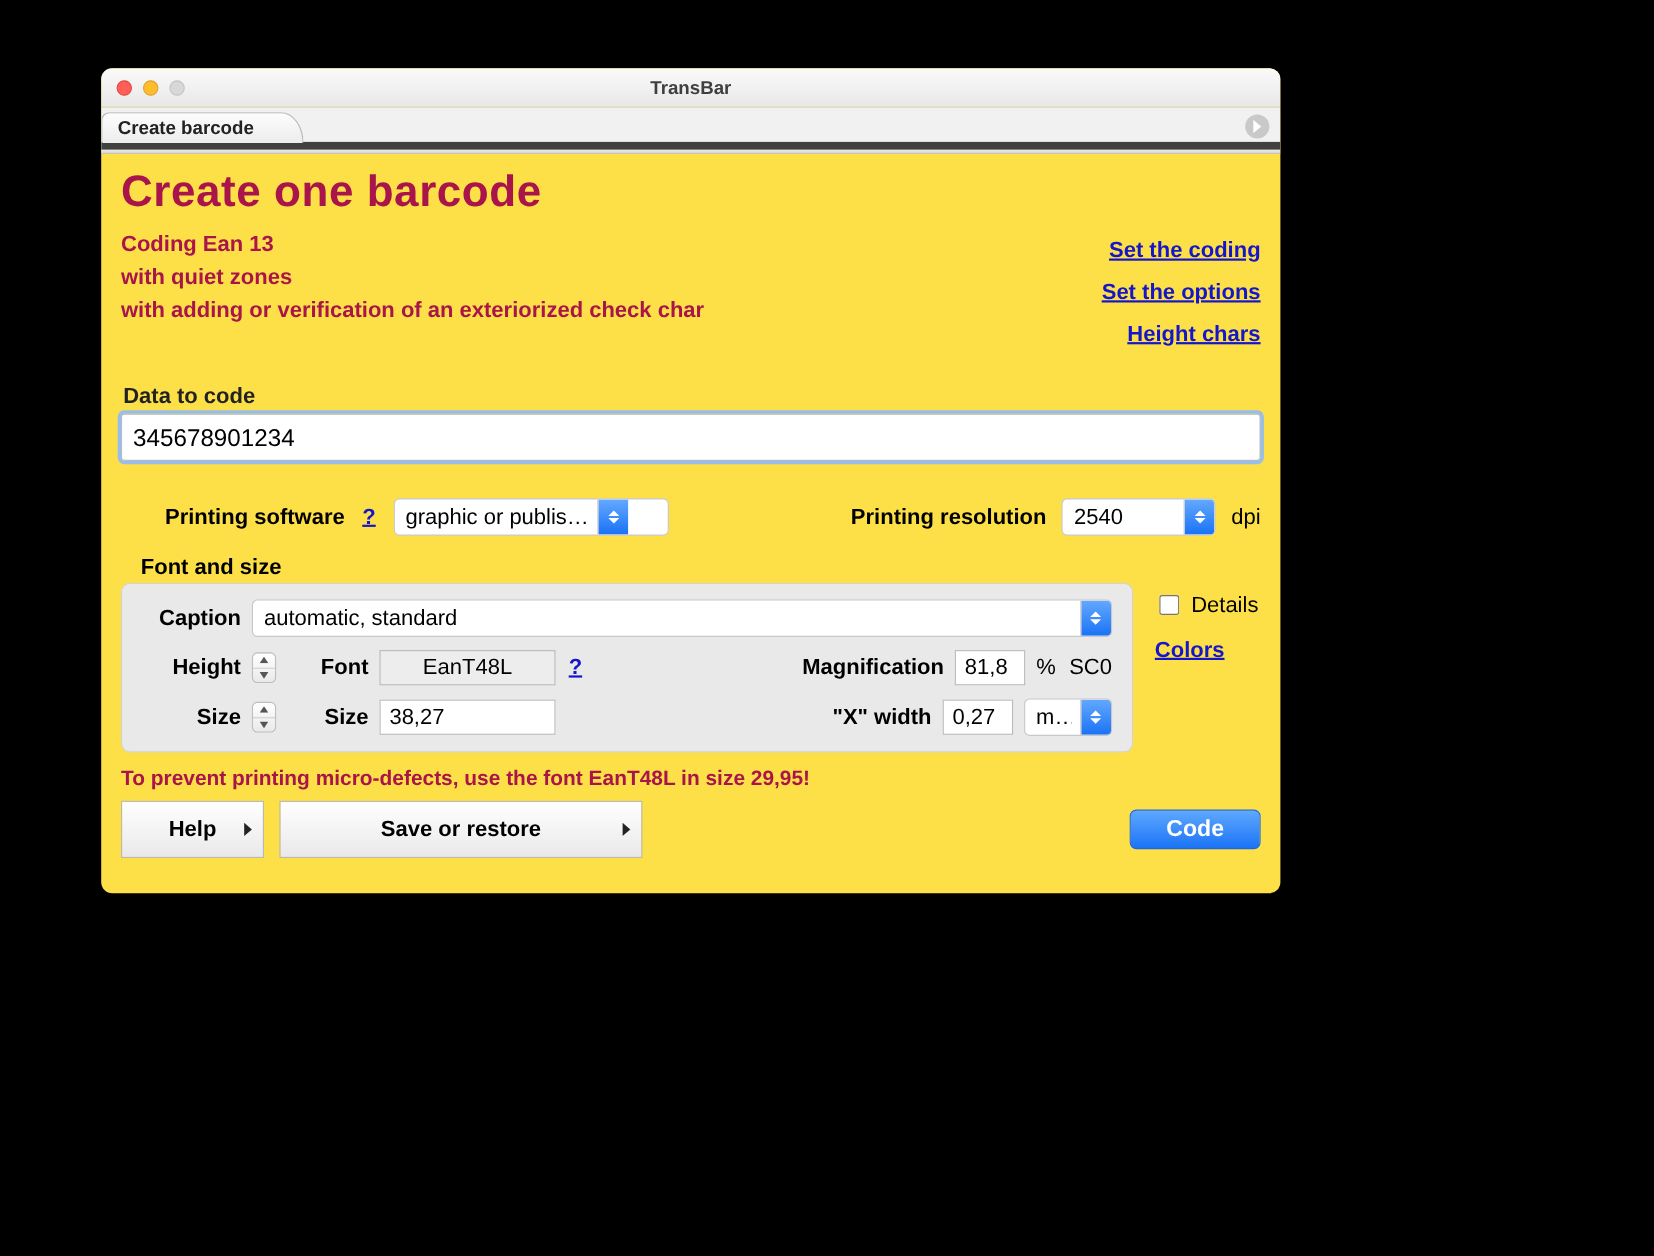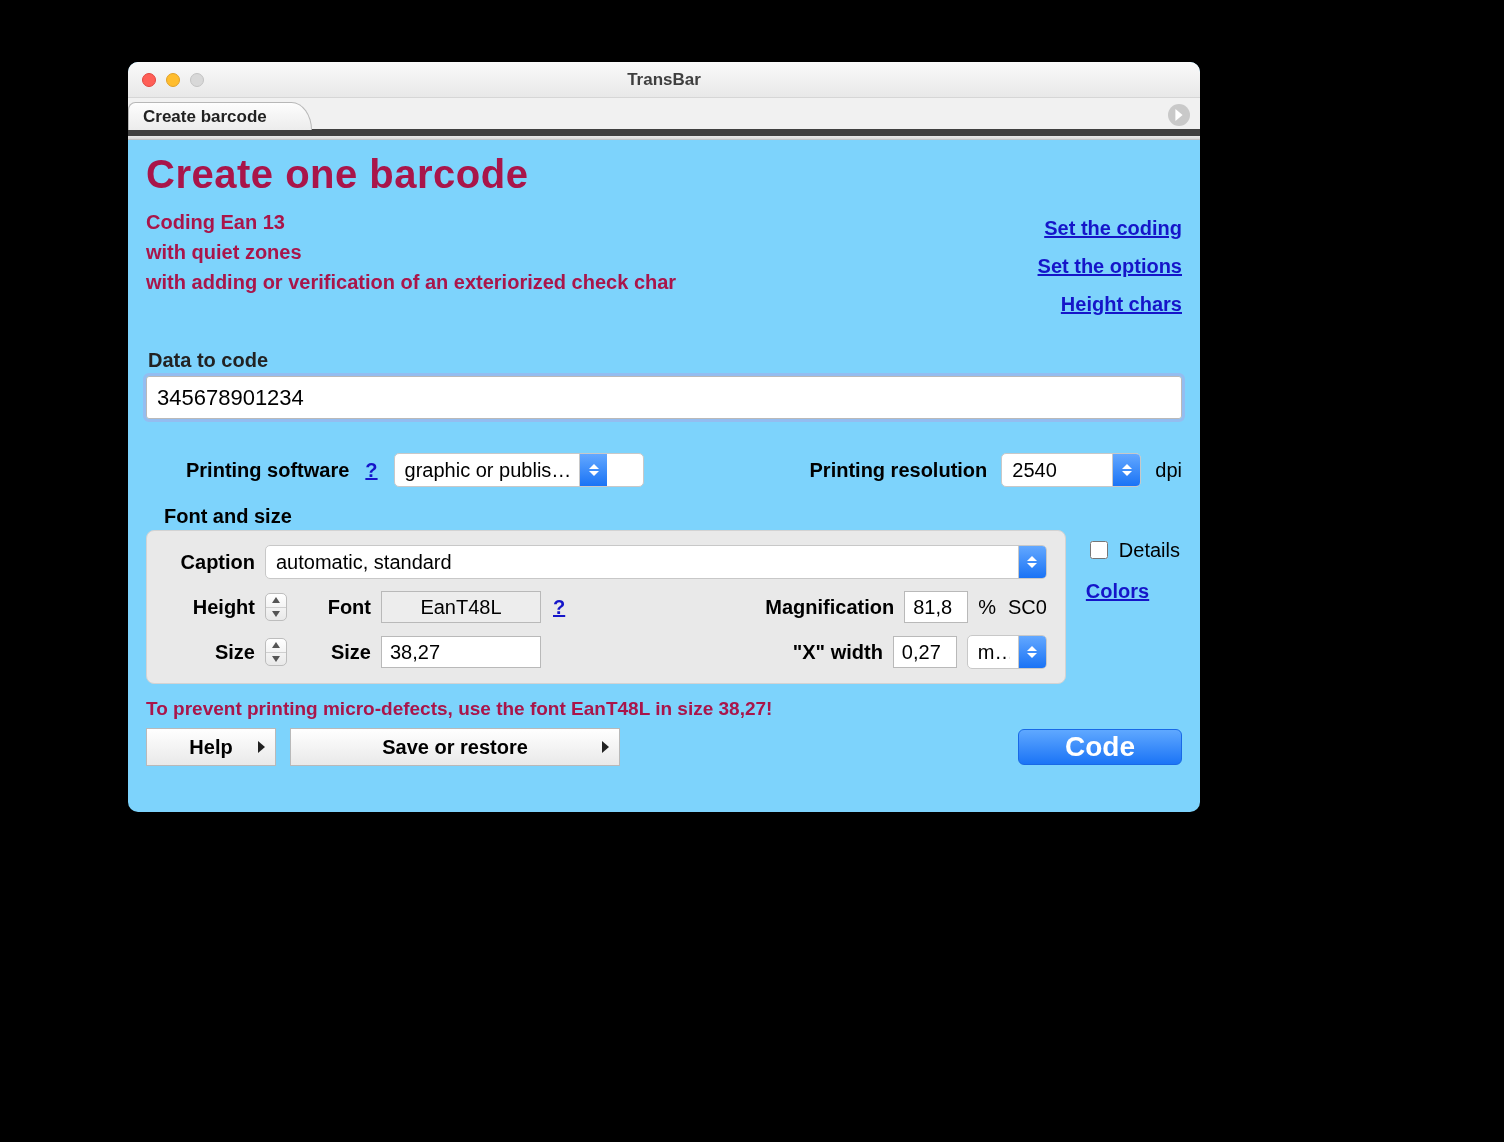--- a/index.html
+++ b/index.html
@@ -12,27 +12,26 @@
     width: 1504px;
     height: 1142px;
     position: relative;
   }
   .window {
     position: absolute;
     left: 92px;
     top: 62px;
     width: 1072px;
     height: 750px;
-    background: #7dd3fc;
+    background: #fde047;
     border-radius: 10px;
     box-shadow: 0 20px 60px rgba(0,0,0,0.6);
     overflow: hidden;
     display: flex;
     flex-direction: column;
-    margin-left: 36px;
   }
   .titlebar {
     height: 36px;
     background: linear-gradient(#fafafa, #e8e8e8);
     display: flex;
     align-items: center;
     position: relative;
     border-bottom: 1px solid #d6d6d6;
   }
   .traffic { display: flex; gap: 10px; position: absolute; left: 14px; }
@@ -169,21 +168,21 @@
     font-family:inherit;
   }
   .sidecol { display:flex; flex-direction:column; justify-content:center; gap:18px; padding:8px 2px;}
   .chk { display:flex; align-items:center; gap:8px; font-weight:400; font-size:20px;}
   .chk input { width:18px; height:18px; }
   .warning { color:#a9154a; font-weight:700; font-size:19px; margin:14px 0 8px 0;}
   .bottomrow { display:flex; align-items:center; gap:14px;}
   .macbtn {
     background:linear-gradient(#fff,#e9e9e9);
     border:1px solid #b9b9b9;
-    height:38px;
+    height:52px;
     font-size:20px;
     font-weight:700;
     display:flex; align-items:center; justify-content:center;
     gap:10px;
     cursor:pointer;
     padding:0 14px;
     position:relative;
   }
   .macbtn .tri {
     width:0;height:0;
@@ -191,23 +190,23 @@
     border-bottom:6px solid transparent;
     border-left:7px solid #222;
     position:absolute; right:10px;
   }
   .primarybtn {
     margin-left:auto;
     background:linear-gradient(#5fa8ff,#1b74f6);
     color:#fff;
     border:1px solid #1969e6;
     border-radius:6px;
-    width:164px;
+    width:119px;
     height:36px;
-    font-size:28px;
+    font-size:21px;
     font-weight:700;
     cursor:pointer;
   }
 </style>
 </head>
 <body>
 
 <div class="window">
   <div class="titlebar">
     <div class="traffic">
@@ -323,21 +322,21 @@
       </div>
       <div class="sidecol">
         <label class="chk">
           <input type="checkbox" style="">
           <span>Details</span>
         </label>
         <a class="link">Colors</a>
       </div>
     </div>
 
-    <div class="warning">To prevent printing micro-defects, use the font EanT48L in size 38,27!</div>
+    <div class="warning">To prevent printing micro-defects, use the font EanT48L in size 29,95!</div>
 
     <div class="bottomrow">
       <div class="macbtn" style="width:130px;">
         <span>Help</span>
         <span class="tri"></span>
       </div>
       <div class="macbtn" style="width:330px;">
         <span>Save or restore</span>
         <span class="tri"></span>
       </div>

